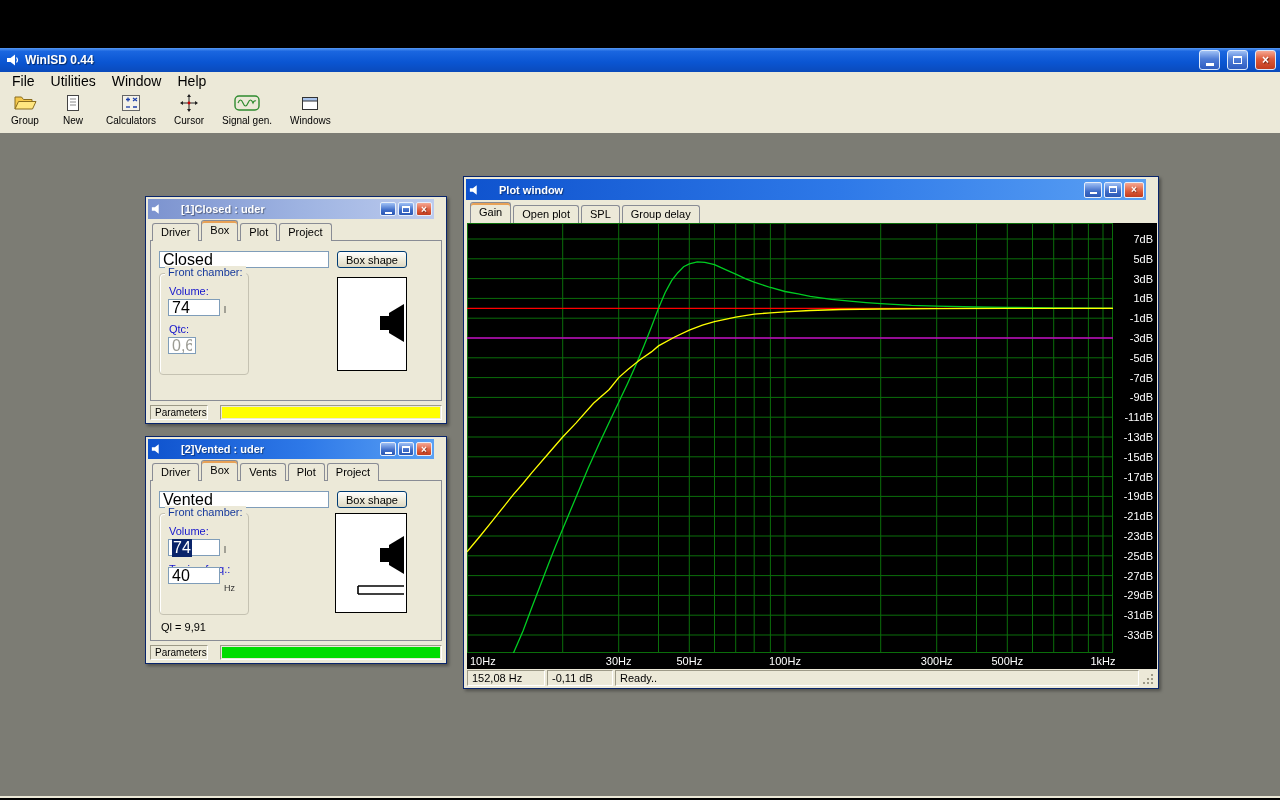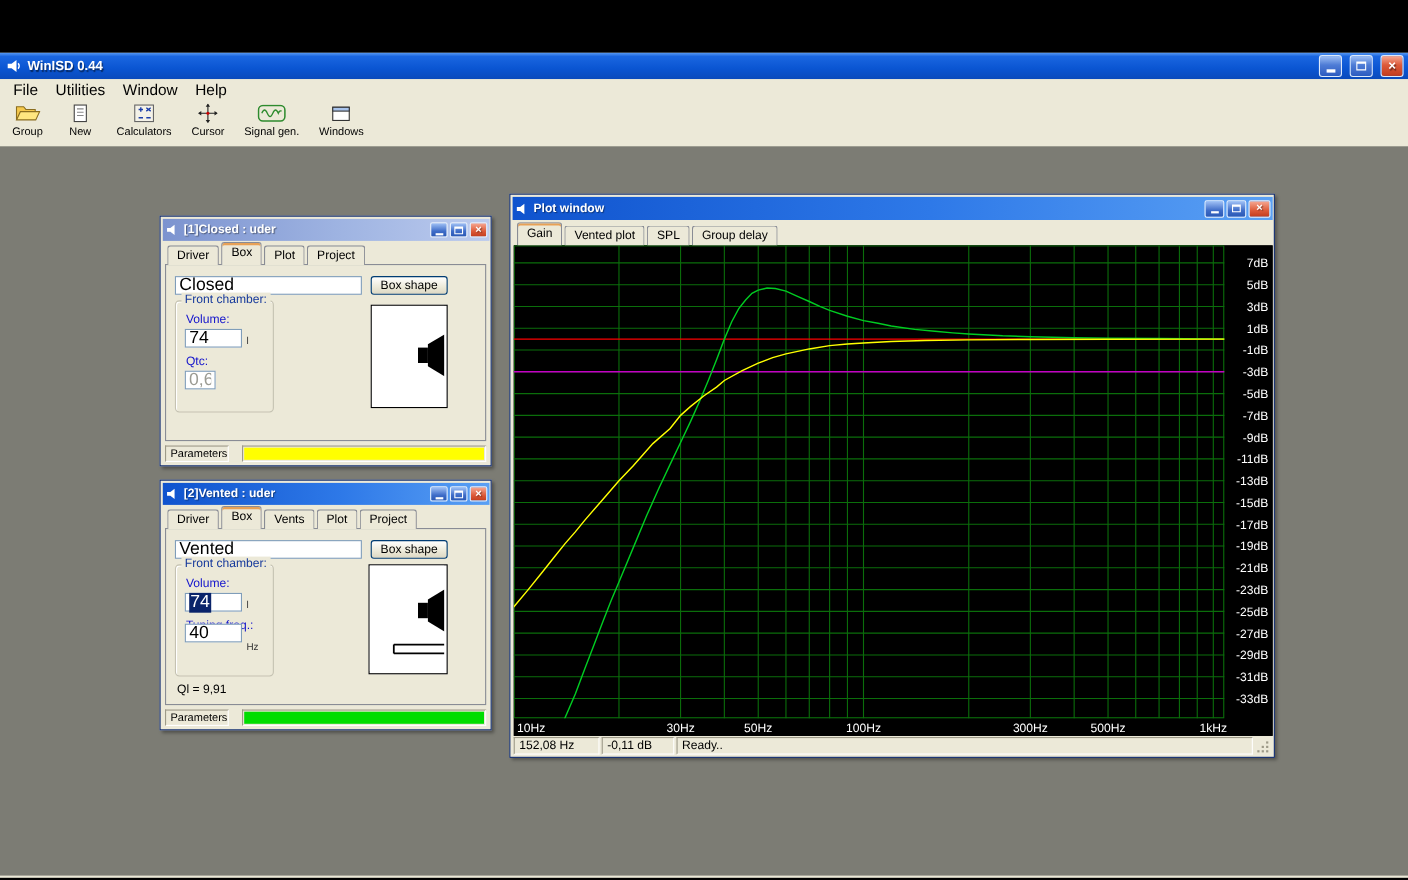--- a/index.html
+++ b/index.html
@@ -24,22 +24,22 @@
   .toolbar{height:42px;background:#ECE9D8;border-bottom:1px solid #ACA899;display:flex;
      align-items:flex-start;padding:3px 10px 0 10px;gap:18px;}
   .tool{display:flex;flex-direction:column;align-items:center;gap:2px;min-width:30px;}
   .tool .tlabel{font-size:10px;white-space:nowrap;}
   .ticon{height:20px;display:flex;align-items:center;}
 
   .workspace{position:absolute;left:0;top:85px;width:1280px;height:663px;background:#7C7C74;overflow:hidden;}
 
   
   .win{position:absolute;background:#ECE9D8;border:1px solid #08246B;box-shadow:2px 2px 3px rgba(0,0,0,.35);box-sizing:border-box;}
-  .ctb{position:absolute;left:2px;right:1px;top:2px;height:20px;display:flex;align-items:center;
-     padding:0 2px 0 3px;gap:4px;color:#fff;font-weight:bold;font-size:11px;text-shadow:1px 1px 1px rgba(0,0,0,.4);}
+  .ctb{position:absolute;left:2px;right:12px;top:2px;height:20px;display:flex;align-items:center;
+     padding:0 2px 0 3px;gap:18px;color:#fff;font-weight:bold;font-size:11px;text-shadow:1px 1px 1px rgba(0,0,0,.4);}
   .ctb.active-tb{background:linear-gradient(90deg,#0F53CE 0%,#2E79E8 55%,#5AA0F4 100%);}
   .ctb.inactive-tb{background:linear-gradient(90deg,#7C93CF 0%,#9FB4E2 55%,#BCCBEE 100%);}
   .cbtns{margin-left:auto;display:flex;gap:2px;}
   .cbtn{width:16px;height:14px;border-radius:2px;border:1px solid #E6EEFA;display:inline-flex;align-items:center;
      justify-content:center;color:#fff;font-size:10px;font-weight:bold;box-sizing:border-box;
      background:linear-gradient(180deg,#9FC0F5,#3E6CC8 60%,#2B58B4);}
   .cbtn.close{background:linear-gradient(180deg,#F6A893,#DD5A39 60%,#C23C1E);}
   .cbtn .g-min{width:7px;height:2px;margin-top:7px;}
   .cbtn .g-max{width:8px;height:7px;border-width:1px;border-top-width:2px;}
 
@@ -308,21 +308,21 @@
           <span class="cbtn" style="width:18px;height:16px;">
               <span class="g-max"></span>
             </span>
           <span class="cbtn close" style="width:20px;height:16px;">
               <span>×</span>
             </span>
         </span>
       </div>
       <div class="tabs" style="left:6px;top:26px;">
         <span class="tab active">Gain</span>
-        <span class="tab">Vented plot</span>
+        <span class="tab">Open plot</span>
         <span class="tab">SPL</span>
         <span class="tab">Group delay</span>
       </div>
       <div class="plot-area" style="left:3px;top:46px;width:690px;height:446px;">
         <svg id="plot-svg" width="690" height="446">
             <clipPath id="gclip">
               <rect x="0" y="0" width="646" height="430"></rect>
             </clipPath>
             <rect width="690" height="446" fill="#000000"></rect>
             <line x1="95.7" y1="0" x2="95.7" y2="430" stroke="#0B6E0B" stroke-width="1"></line>

